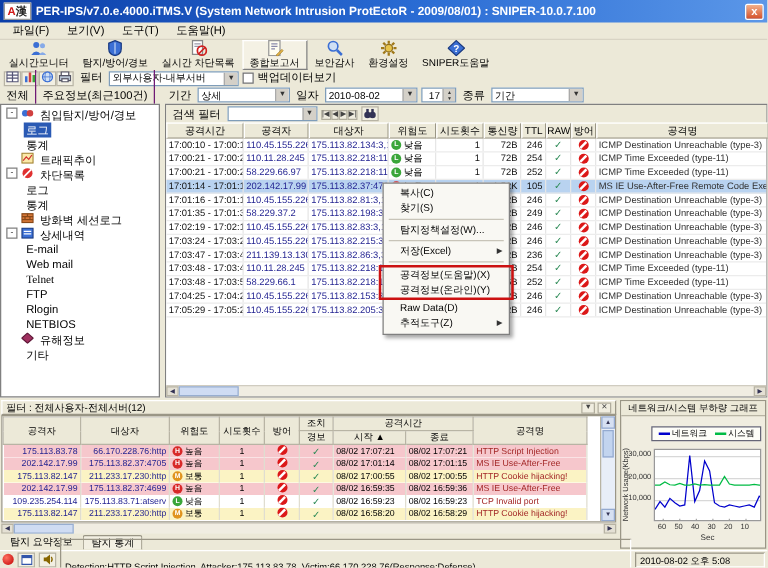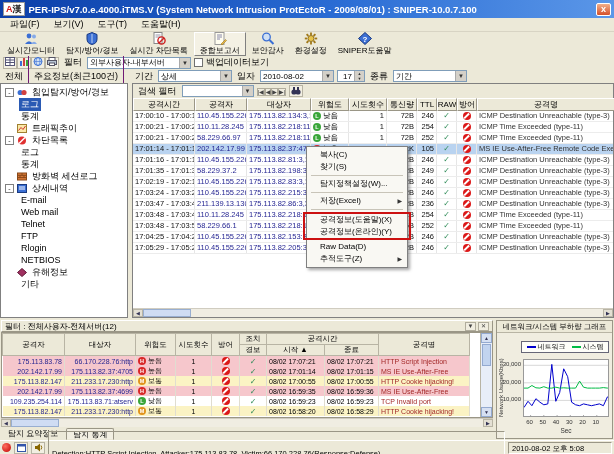--- a/index.html
+++ b/index.html
@@ -24,21 +24,21 @@
   .checkbox{display:inline-flex;align-items:center;gap:3px;}
   .checkbox .box{width:9px;height:9px;background:#fff;border:1px solid #707070;display:inline-block;}
   .filterrow{position:absolute;top:69px;left:0;width:614px;height:14px;display:flex;align-items:center;gap:3px;}
   .view-tabs{width:130px;display:flex;align-items:center;height:100%;}
   .view-tab{padding:14px 5px;border-right:1px solid #701a75;white-space:nowrap;}
   .spinner{display:inline-flex;height:12px;border:1px solid #7f9db9;background:#fff;align-items:center;}
   .spinner .val{width:16px;text-align:right;padding-right:2px;font-size:8px;}
   .spinner .sp{width:10px;display:flex;flex-direction:column;border-left:1px solid #aaa;background:#d4d0c8;font-size:4px;line-height:5px;text-align:center;color:#333;}
   .main-area{position:absolute;top:83px;left:0;width:614px;height:235px;display:flex;}
   .tree-panel{width:128px;background:#fff;border:1px solid #808080;overflow:hidden;padding-top:2px;}
-  .tree-row{display:flex;align-items:center;height:12px;white-space:nowrap;gap:3px;}
+  .tree-row{display:flex;height:12px;white-space:nowrap;gap:3px;}
   .tree-exp{width:9px;height:9px;border:1px solid #808080;background:#fff;font-size:7px;line-height:7px;text-align:center;color:#333;flex:none;}
   .tree-lab{padding:0 2px;}
   .tree-lab.sel{background:#2a5ab4;color:#fff;}
   .splitter{width:4px;background:#ece9d8;}
   .right-region{width:482px;background:#fff;border:1px solid #808080;display:flex;flex-direction:column;}
   .search-row{height:14px;background:#ece9d8;display:flex;align-items:center;gap:3px;padding-left:3px;flex:none;}
   .nav-btn{width:13px;height:11px;border:1px solid #b0ac9c;background:#f0ede0;font-size:6px;line-height:9px;text-align:center;color:#444;}
   .grid-header{display:flex;height:13px;flex:none;}
   .gh-cell{background:#ece9d8;border:1px solid;border-color:#fff #9a9686 #9a9686 #fff;font-size:8px;display:flex;align-items:center;justify-content:center;overflow:hidden;white-space:nowrap;flex:none;}
   .grid-rows{flex:1;overflow:hidden;background:#fff;}
@@ -312,21 +312,21 @@
             <line x1="2" y1="5" x2="8" y2="5" stroke="#fff"></line>
           </svg></span>
         <span class="tree-lab">상세내역</span>
       </div>
       <div class="tree-row" style="padding-left: 18px;">
         <span class="tree-lab">E-mail</span>
       </div>
       <div class="tree-row" style="padding-left: 18px;">
         <span class="tree-lab">Web mail</span>
       </div>
-      <div class="tree-row" style="padding-left: 18px;">
+      <div class="tree-row" style="padding-left: 18px; font-family: Liberation Serif, serif;">
         <span class="tree-lab">Telnet</span>
       </div>
       <div class="tree-row" style="padding-left: 18px;">
         <span class="tree-lab">FTP</span>
       </div>
       <div class="tree-row" style="padding-left: 18px;">
         <span class="tree-lab">Rlogin</span>
       </div>
       <div class="tree-row" style="padding-left: 18px;">
         <span class="tree-lab">NETBIOS</span>

